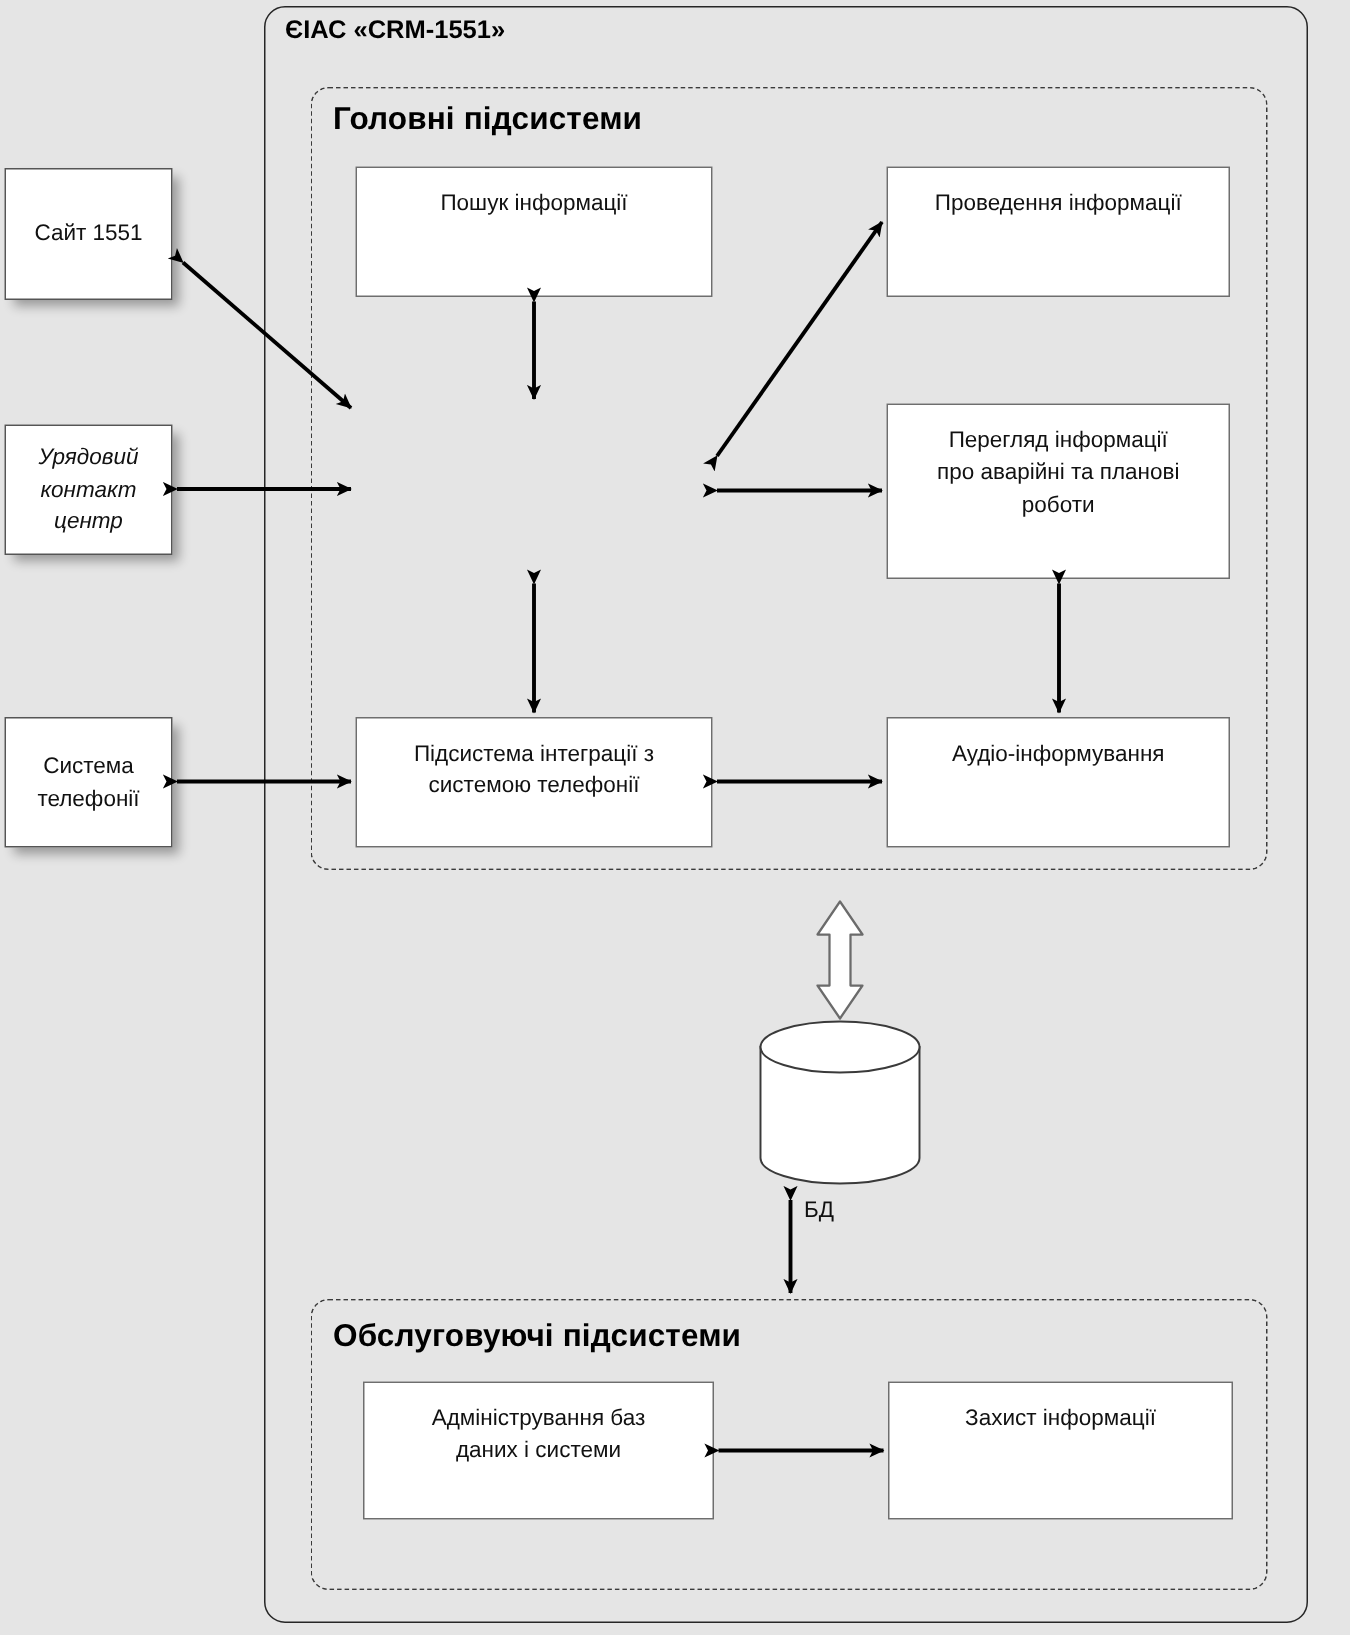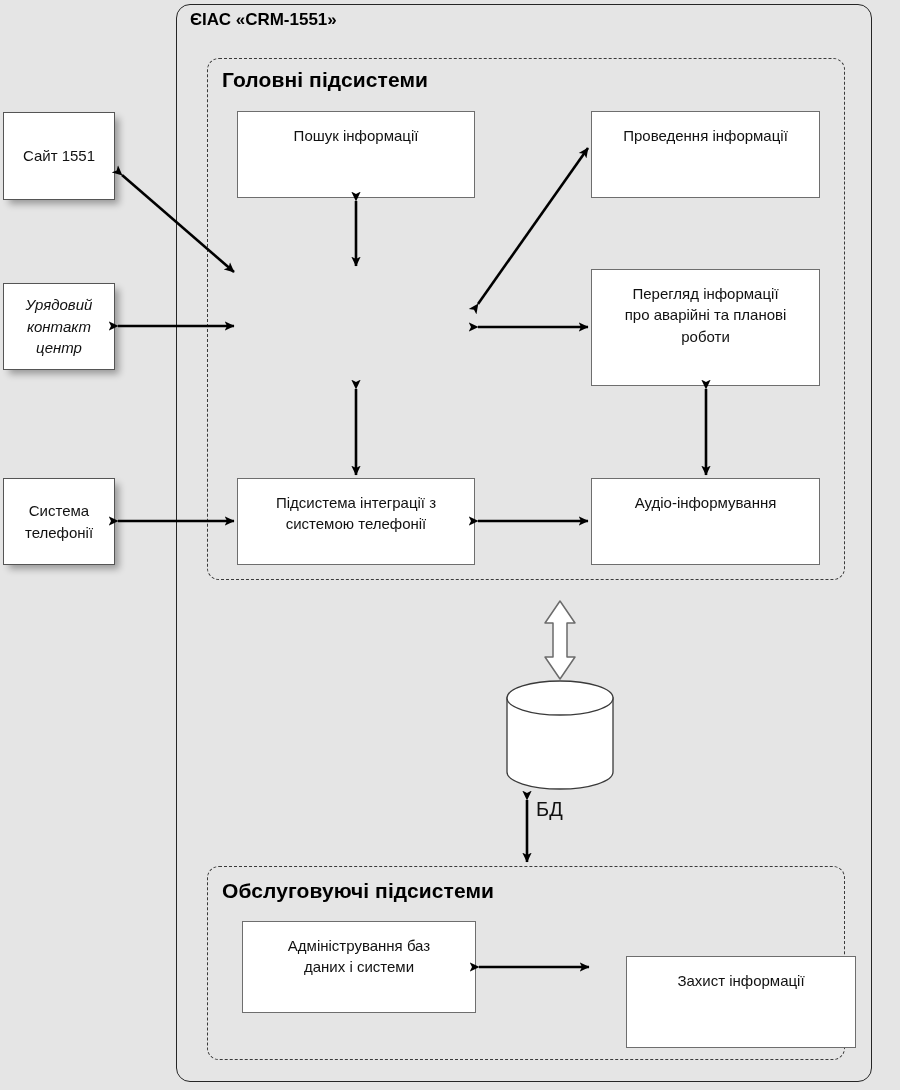--- a/index.html
+++ b/index.html
@@ -117,21 +117,21 @@
     position: absolute;
     left: 504px;
     top: 680px;
     width: 112px;
     height: 110px;
   }
   #db-label {
     position: absolute;
     left: 536px;
     top: 798px;
-    font-size: 20px;
+    font-size: 15px;
     color: #111111;
   }
 </style>
 </head>
 <body>
 
 <div id="canvas">
 
   <div class="outer-rect"></div>
   <div class="system-title">ЄІАС «CRM-1551»</div>
@@ -179,21 +179,21 @@
 
   <div class="box align-top" style="left:591px; top:478px; width:229px; height:87px;">
     <span class="box-label">Аудіо-інформування</span>
   </div>
 
   <div class="box align-top" style="left:242px; top:921px; width:234px; height:92px;">
     <span class="box-label">Адміністрування баз
 даних і системи</span>
   </div>
 
-  <div class="box align-top" style="left:592px; top:956px; width:230px; height:92px;margin-left:34px;">
+  <div class="box align-top" style="left:592px; top:921px; width:230px; height:92px;">
     <span class="box-label">Захист інформації</span>
   </div>
 
   <div id="db-cylinder">
     <svg width="112" height="110" viewBox="0 0 112 110">
       <path d="M3,18 L3,92 A53,17 0 0 0 109,92 L109,18 Z" fill="#ffffff" stroke="#3a3a3a" stroke-width="1.3"></path>
       <ellipse cx="56" cy="18" rx="53" ry="17" fill="#ffffff" stroke="#3a3a3a" stroke-width="1.3"></ellipse>
     </svg>
   </div>
   <div id="db-label">БД</div>

